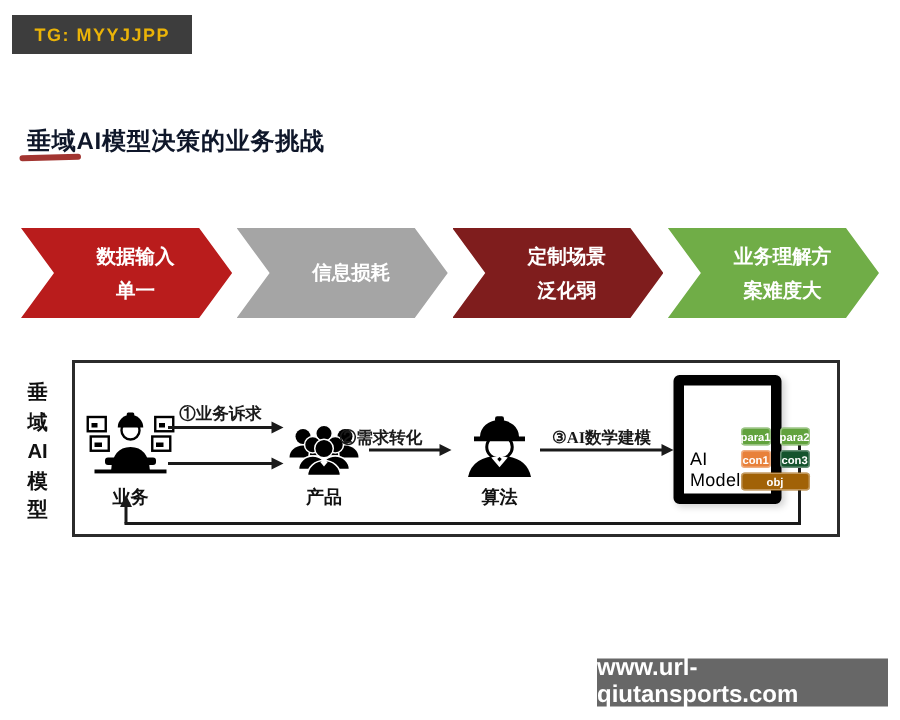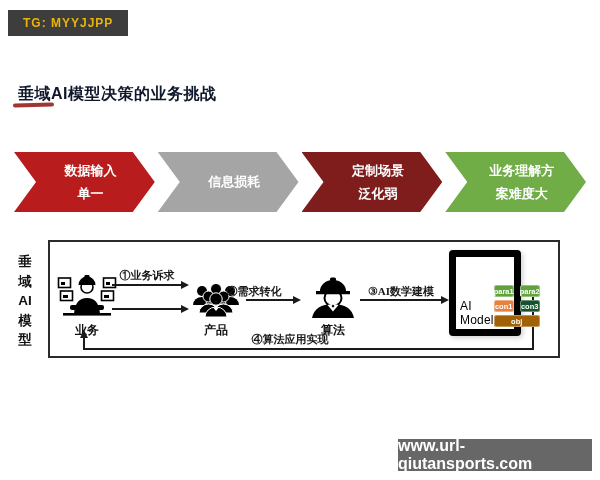--- a/index.html
+++ b/index.html
@@ -170,21 +170,20 @@
     <div class="arrow a2"></div>
     <div class="flow-label l2">②需求转化</div>
     <div class="arrow a3"></div>
     <div class="flow-label l3">③AI数学建模</div>
 
     <div class="line fb-h1"></div>
     <div class="line fb-v1"></div>
     <div class="line fb-b"></div>
     <div class="line fb-v2"></div>
     <div class="ah-up"></div>
-    <div class="flow-label l4">④算法应用实现</div>
 
     <div class="ai-model">
       <div class="ai-title">AI Model</div>
       <svg width="36" height="17" viewBox="0 0 36 17">
         <ellipse cx="18" cy="8.5" rx="17" ry="8" fill="#BDD7EE"></ellipse>
         <ellipse cx="18" cy="4.6" rx="8.5" ry="2.3" fill="#2E75B6" stroke="#deebf7" stroke-width=".8"></ellipse>
         <ellipse cx="18" cy="8.5" rx="8.5" ry="2.3" fill="#2E75B6" stroke="#deebf7" stroke-width=".8"></ellipse>
         <ellipse cx="18" cy="12.4" rx="8.5" ry="2.3" fill="#2E75B6" stroke="#deebf7" stroke-width=".8"></ellipse>
       </svg>
       <div class="chips">

